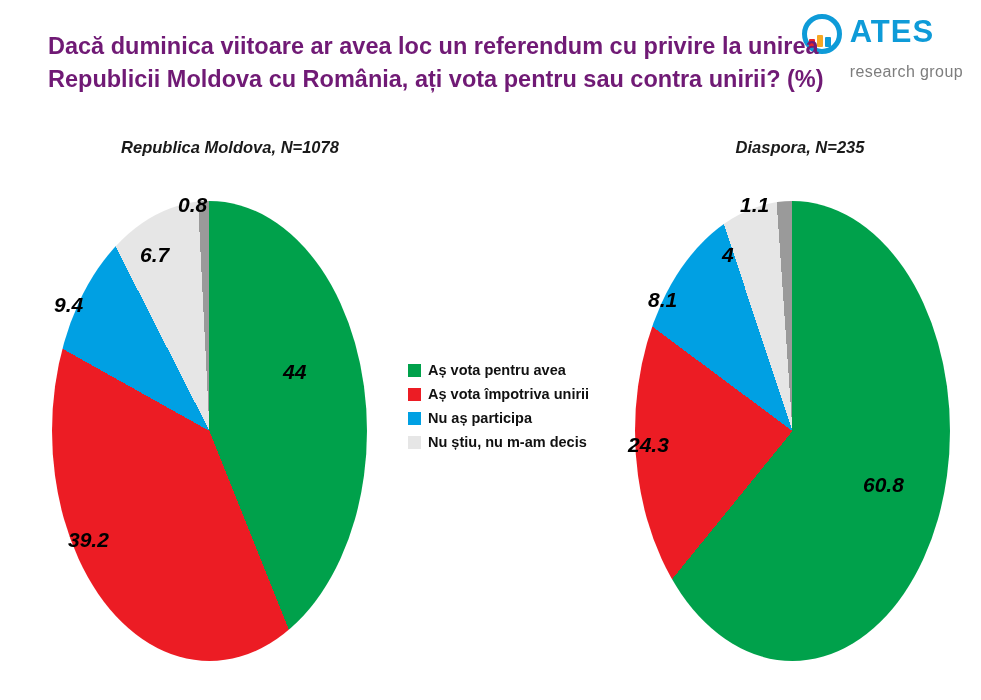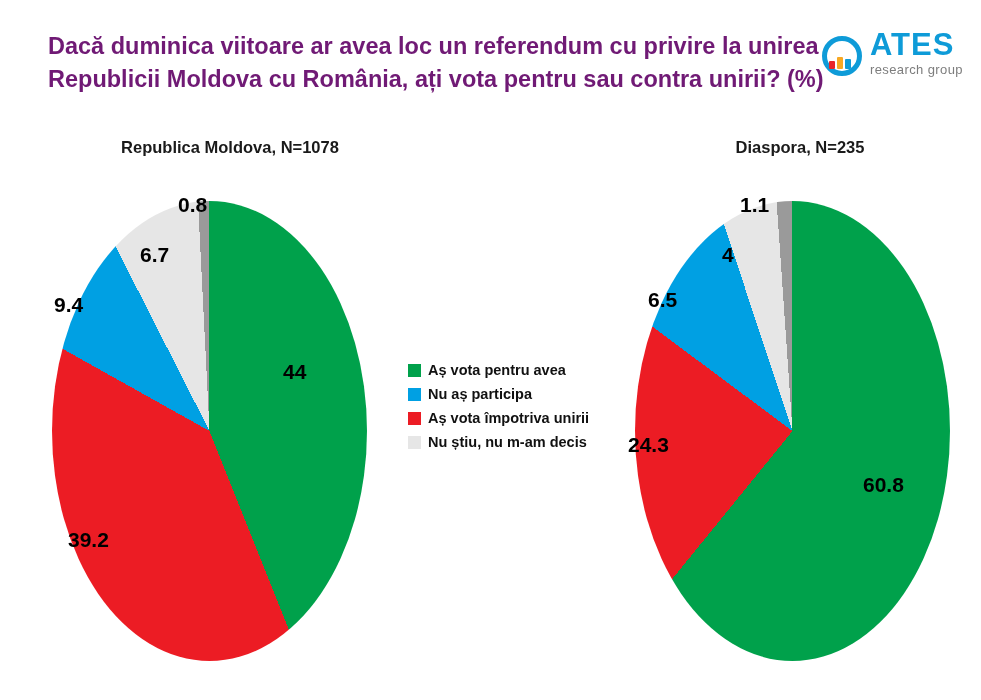--- a/index.html
+++ b/index.html
@@ -11,24 +11,24 @@
     height: 700px;
     background: #ffffff;
     font-family: "Liberation Sans", sans-serif;
     overflow: hidden;
     position: relative;
   }
 
   
   #logo {
     position: absolute;
-    top: 27px;
+    top: 14px;
     right: 18px;
     display: flex;
-    align-items: flex-end;
+    align-items: flex-start;
     gap: 8px;
   }
   #logo .mark {
     width: 40px;
     height: 40px;
     position: relative;
   }
   #logo .mark .ring {
     position: absolute;
     inset: 0;
@@ -58,43 +58,44 @@
     line-height: 1;
     padding-top: 2px;
   }
   #logo .txt .name {
     font-size: 31px;
     font-weight: bold;
     color: #0e9bd8;
     letter-spacing: 1px;
   }
   #logo .txt .sub {
-    font-size: 13px;
+    font-size: 16px;
     color: #7d7d7d;
     text-align: right;
-    margin-top: 3px;
+    margin-top: 17px;
     letter-spacing: 0.4px;
   }
 
   
   #title {
     position: absolute;
     top: 30px;
     left: 48px;
     width: 800px;
     color: #701a75;
     font-size: 23.5px;
     font-weight: bold;
     line-height: 1.42;
   }
 
   
   .chart-block {
     position: absolute;
     top: 138px;
+    font-style: italic;
   }
   #chart-left  { left: 30px;  width: 400px; }
   #chart-right { left: 600px; width: 400px; }
 
   .chart-title {
     text-align: center;
     font-size: 16.5px;
     font-weight: bold;
     color: #1a1a1a;
     margin-bottom: 6px;
@@ -186,36 +187,36 @@
     <div class="lbl" style="left:148px; top:30px;">0.8</div>
   </div>
 </div>
 
 <div id="legend">
   <div class="legend-row">
     <span class="legend-swatch" style="background:#00a14b"></span>
     <span class="legend-label">Aș vota pentru avea</span>
   </div>
   <div class="legend-row">
+    <span class="legend-swatch" style="background:#ec1c24"></span>
+    <span class="legend-label">Aș vota împotriva unirii</span>
+  </div>
+  <div class="legend-row">
     <span class="legend-swatch" style="background:#00a0e3"></span>
     <span class="legend-label">Nu aș participa</span>
-  </div>
-  <div class="legend-row">
-    <span class="legend-swatch" style="background:#ec1c24"></span>
-    <span class="legend-label">Aș vota împotriva unirii</span>
   </div>
   <div class="legend-row">
     <span class="legend-swatch" style="background:#e6e6e6"></span>
     <span class="legend-label">Nu știu, nu m-am decis</span>
   </div>
 </div>
 
 <div class="chart-block" id="chart-right">
   <div class="chart-title">Diaspora, N=235</div>
   <div class="pie-wrap">
     <div class="pie" id="pie-right" style="background: conic-gradient(rgb(0, 161, 75) 0deg, rgb(0, 161, 75) 219.099deg, rgb(236, 28, 36) 219.099deg, rgb(236, 28, 36) 306.667deg, rgb(0, 160, 227) 306.667deg, rgb(0, 160, 227) 341.622deg, rgb(230, 230, 230) 341.622deg, rgb(230, 230, 230) 356.036deg, rgb(154, 154, 154) 356.036deg, rgb(154, 154, 154) 360deg);"></div>
     <div class="lbl" style="left:263px; top:310px;">60.8</div>
     <div class="lbl" style="left:28px; top:270px;">24.3</div>
-    <div class="lbl" style="left:48px; top:125px;">6.5</div>
+    <div class="lbl" style="left:48px; top:125px;">8.1</div>
     <div class="lbl" style="left:122px; top:80px;">4</div>
     <div class="lbl" style="left:140px; top:30px;">1.1</div>
   </div>
 </div>
 
 </body></html>

